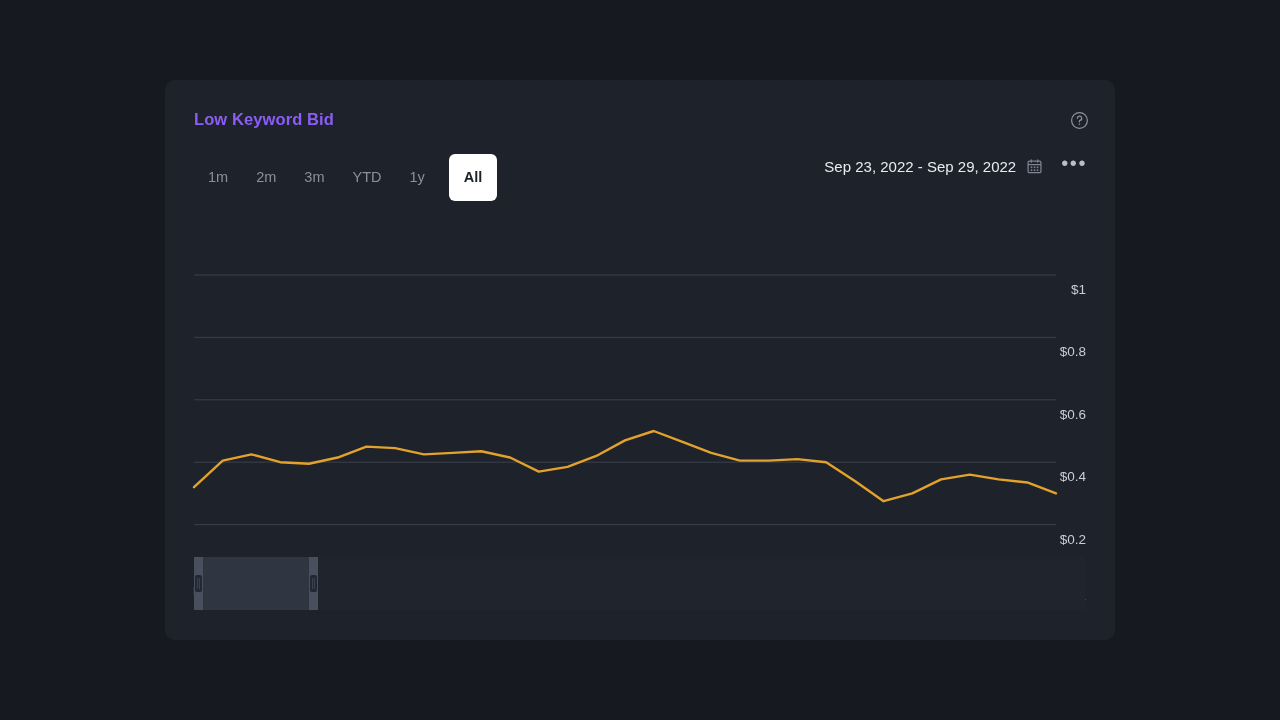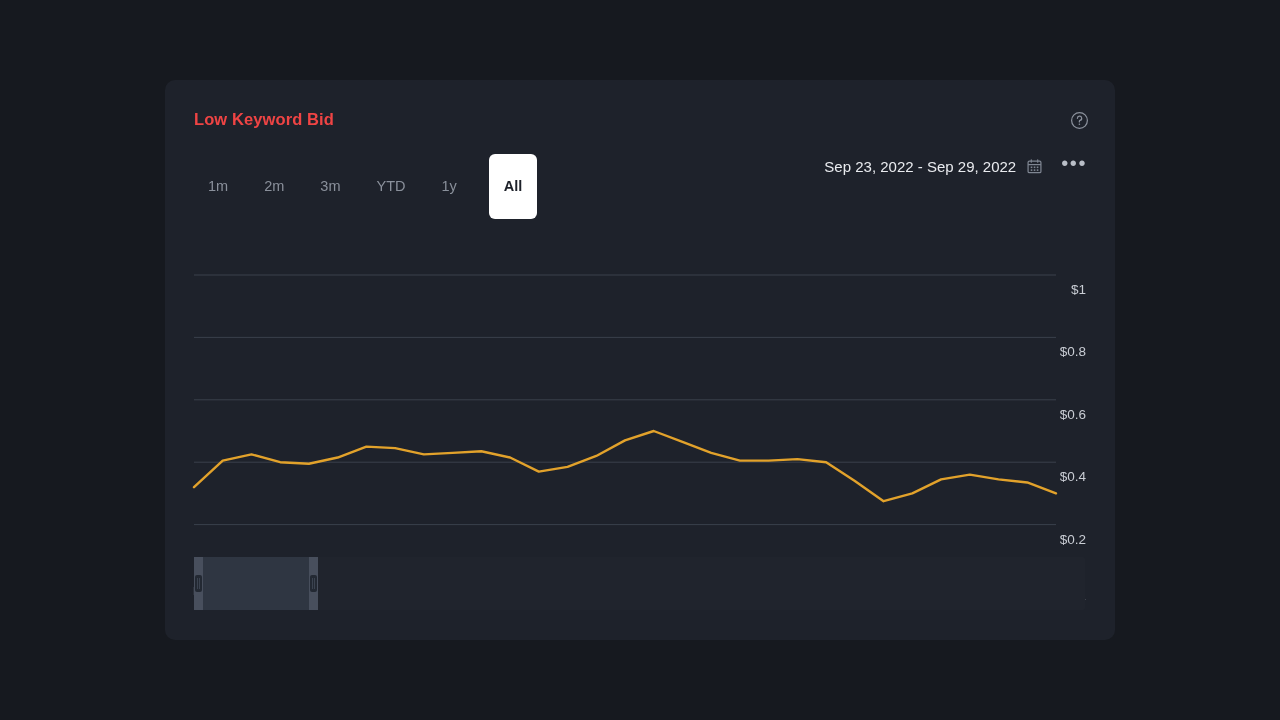--- a/index.html
+++ b/index.html
@@ -13,51 +13,51 @@
     position: absolute;
     left: 165px; top: 80px;
     width: 950px; height: 560px;
     background: #1e222b;
     border-radius: 10px;
   }
   .card-title {
     position: absolute;
     left: 29px; top: 30px;
     font-size: 16.5px; font-weight: bold;
-    color: #ef4444;
+    color: #8b5cf6;
     letter-spacing: .1px;
   }
   .help-icon {
     position: absolute;
     right: 26px; top: 31px;
     width: 19px; height: 19px;
     color: #8b919c;
   }
   .help-icon svg { display: block; }
   .ranges {
     position: absolute;
     left: 29px; top: 74px;
-    display: flex; align-items: center; gap: 8px;
+    display: flex; align-items: center; gap: 0px;
   }
   .range-btn {
     font-size: 14.5px;
     color: #8a909b;
     padding: 6px 14px;
     border-radius: 6px;
     background: transparent;
     border: none;
     font-family: "Liberation Sans", sans-serif;
     cursor: pointer;
     line-height: 1;
   }
   .range-btn.active {
     background: #ffffff;
     color: #1d2129;
     font-weight: bold;
-    padding: 25px 15px;
+    padding: 16px 15px;
     margin-left: 10px;
   }
   .date-area {
     position: absolute;
     right: 26px; top: 74px;
     display: flex; align-items: center; gap: 16px;
   }
   .date-range {
     display: flex; align-items: center; gap: 10px;
     font-size: 15px; color: #e9ebef;

